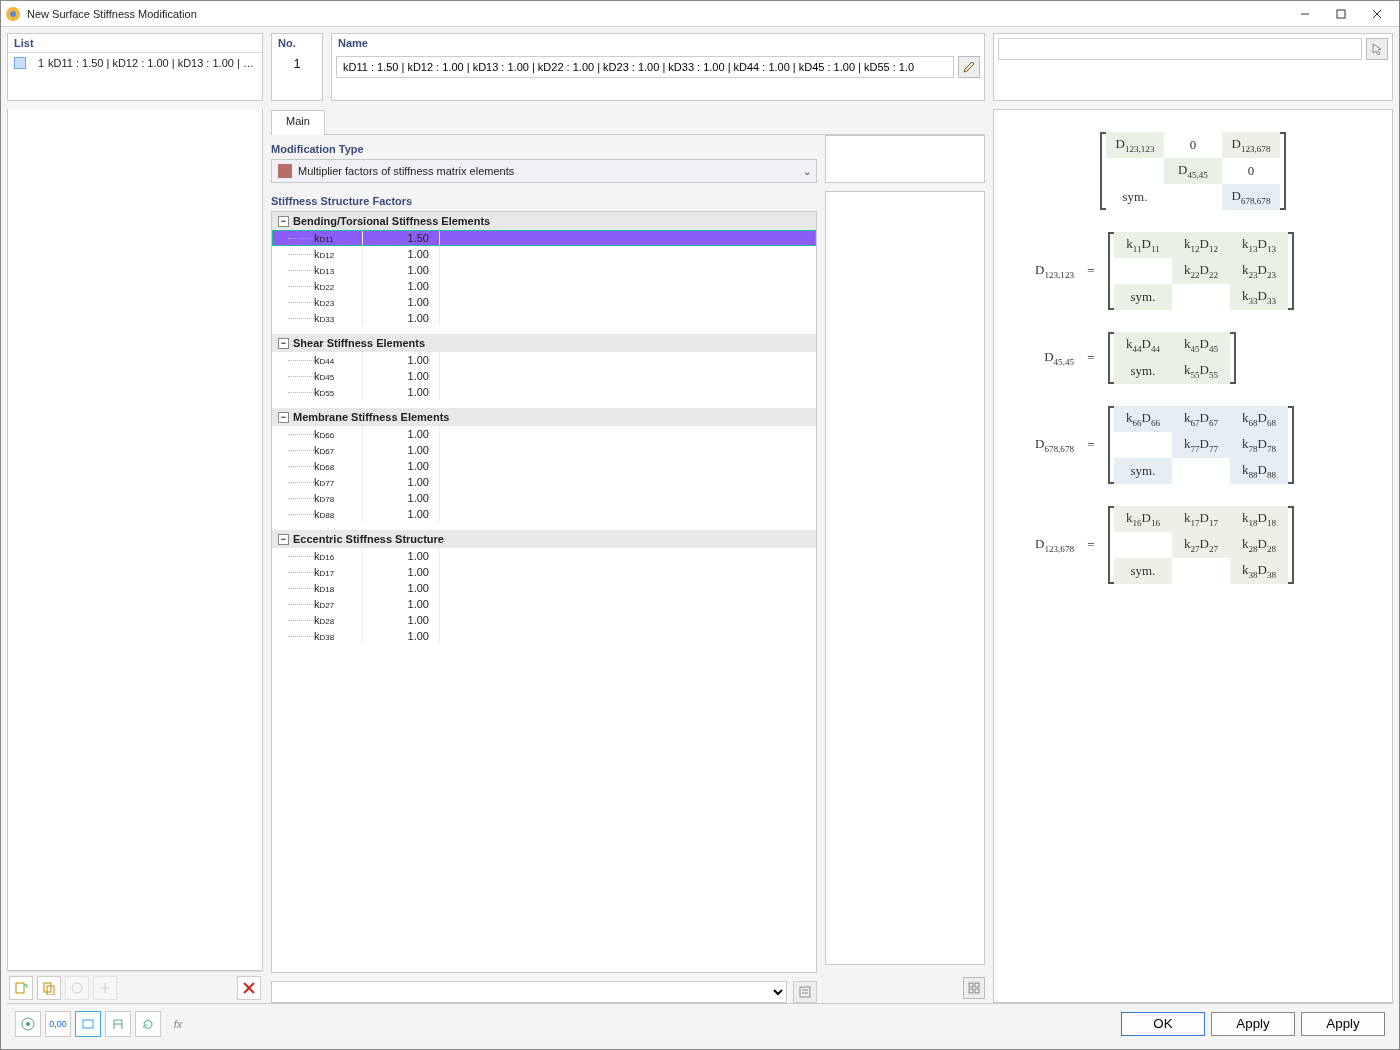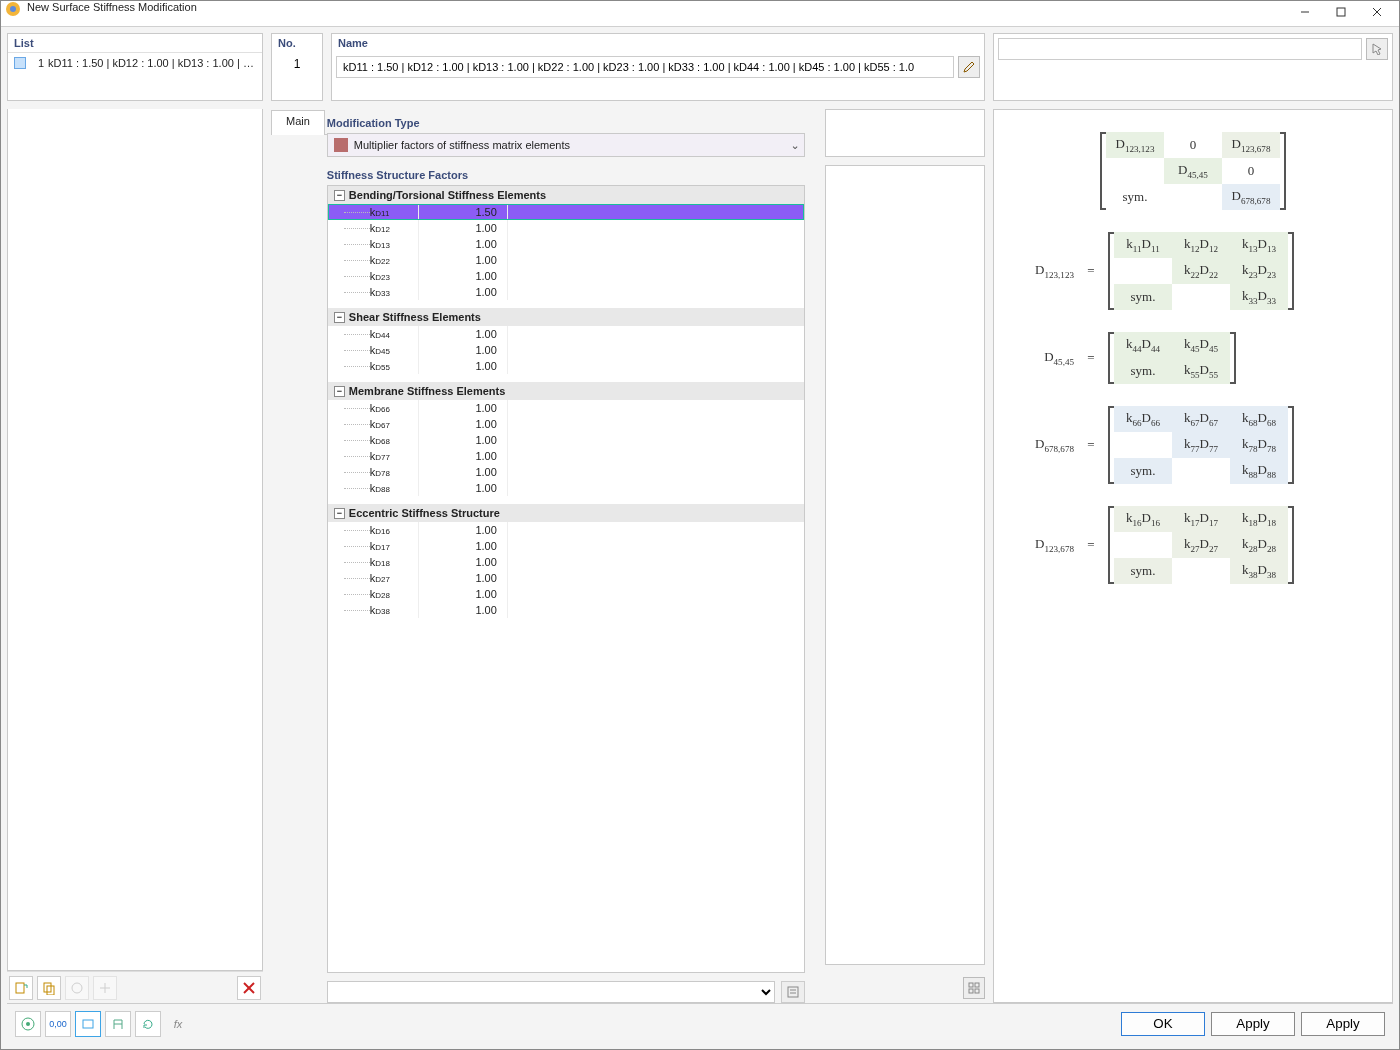--- a/index.html
+++ b/index.html
@@ -1,21 +1,21 @@
 <!DOCTYPE html>
 <html><head>
 <meta charset="utf-8">
 <style>
   * { box-sizing: border-box; margin: 0; padding: 0; }
   html, body { width: 1400px; height: 1050px; overflow: hidden; background: #f0f0f0; }
   body { font: 11px "Segoe UI", Tahoma, Arial, sans-serif; color: #222; }
 
   
   .window { width: 1400px; height: 1050px; background: #fff; display: flex; flex-direction: column; border: 1px solid #888; }
-  .titlebar { height: 26px; display: flex; align-items: flex-start; padding: 0 4px; border-bottom: 1px solid #d0d0d0; background: #fff; }
+  .titlebar { height: 26px; display: flex; align-items: center; padding: 0 4px; border-bottom: 1px solid #d0d0d0; background: #fff; }
   .titlebar .app-icon { width: 16px; height: 16px; margin-right: 6px; }
   .title-ctrls { margin-left: auto; display: flex; }
   .title-btn { width: 36px; height: 22px; display:flex; align-items:center; justify-content:center; }
   .title-btn svg { width:10px; height:10px; }
 
   .dialog-body { flex: 1; display: flex; flex-direction: column; padding: 6px; background:#f4f4f4; }
 
   
   .upper { display: flex; gap: 8px; }
   .panel { background: #fff; border: 1px solid #c9c9c9; }
@@ -44,21 +44,21 @@
   
   .mid { flex:1; display:flex; gap:8px; margin-top:8px; overflow:hidden; }
   #left-col { width:256px; display:flex; flex-direction:column; }
   #list-body { flex:1; background:#fff; border:1px solid #c9c9c9; border-top:none; overflow:auto; }
   .left-toolbar { height:32px; display:flex; align-items:center; gap:4px; padding:2px 2px; background:#f4f4f4; border-top:1px solid #ddd;}
   .left-toolbar .tb-btn { width:24px; height:24px; border:1px solid #ccc; background:#fff; display:flex; align-items:center; justify-content:center; }
   .left-toolbar .tb-btn.disabled { opacity:0.4; }
   .left-toolbar .spacer { flex:1; }
   .delete-x svg { stroke:#cc2222; }
 
-  #center-col { flex:1; display:flex; }
+  #center-col { flex:1; display:flex; flex-direction:column; }
   .tabs { display:flex; height:26px; border-bottom:1px solid #c9c9c9; }
   .tab { padding:4px 14px; border:1px solid #c9c9c9; border-bottom:none; background:#fff; margin-right:2px; position:relative; top:1px; }
 
   .modtype-row { margin-top:8px; }
   .section-label { color:#3b4c7a; font-weight:600; margin-bottom:4px;}
   .combo { display:flex; align-items:center; border:1px solid #c9c9c9; background:#f2eff6; height:24px;}
   .combo .sq { width:14px; height:14px; background:#b86d6d; margin:0 6px; }
   .combo .text { flex:1; }
   .combo .chev { width:18px; text-align:center; color:#555; }
 
@@ -71,21 +71,21 @@
   .grid-body { flex:1; border:1px solid #c9c9c9; overflow:auto; background:#fff; }
 
   .group-row { background:#e8e8e8; padding:3px 6px; font-weight:600; display:flex; align-items:center; gap:4px;}
   .group-row .toggle { width:11px; height:11px; border:1px solid #888; background:#fff; display:flex; align-items:center; justify-content:center; font-size:9px; line-height:1; }
 
   .data-row { display:flex; height:16px; align-items:center;}
   .data-row .tree-col { width:90px; display:flex; align-items:center; }
   .data-row .tree-line { width:26px; border-bottom:1px dotted #bbb; margin-left:16px;}
   .data-row .klabel { font-size:11px; }
   .data-row .klabel .d { font-size:8px; }
-  .data-row .val { width:90px; text-align:right; padding-right:10px; border-left:1px solid #eee; border-right:1px solid #eee; height:100%; line-height:16px; }
+  .data-row .val { width:78px; text-align:right; padding-right:10px; border-left:1px solid #eee; border-right:1px solid #eee; height:100%; line-height:16px; }
   .data-row .note { flex:1; }
   .data-row.selected { outline:1.5px solid #1abc9c; outline-offset:-1px; background:#8b5cf6; }
 
   
   #info-right { width: 160px; display:flex; flex-direction:column; gap:8px; }
   #info-right .blank-box { flex:1; border:1px solid #c9c9c9; background:#fff; }
 
   #matrix-panel { width:400px; border:1px solid #c9c9c9; background:#fff; padding:10px; overflow:auto; font-size:13px; font-family: 'Cambria Math','Segoe UI',serif; color:#333;}
   .eq-row { display:flex; align-items:center; gap:10px; margin:12px 0 22px; }
   .lhs { min-width:70px; text-align:right; font-family:'Cambria Math',serif;}
@@ -228,21 +228,21 @@
               </svg>
             </div>
         </div>
       </div>
 
       <div id="center-col">
         <div class="tabs">
           <div class="tab">Main</div>
         </div>
 
-        <div style="display:flex; gap:20px; flex:1; overflow:hidden;">
+        <div style="display:flex; gap:8px; flex:1; overflow:hidden;">
           <div style="flex:1; display:flex; flex-direction:column; overflow:hidden;">
 
             <div class="modtype-row">
               <div class="section-label">Modification Type</div>
               <div class="combo">
                 <span class="sq"></span>
                 <span class="text">Multiplier factors of stiffness matrix elements</span>
                 <span class="chev">⌄</span>
               </div>
             </div>

